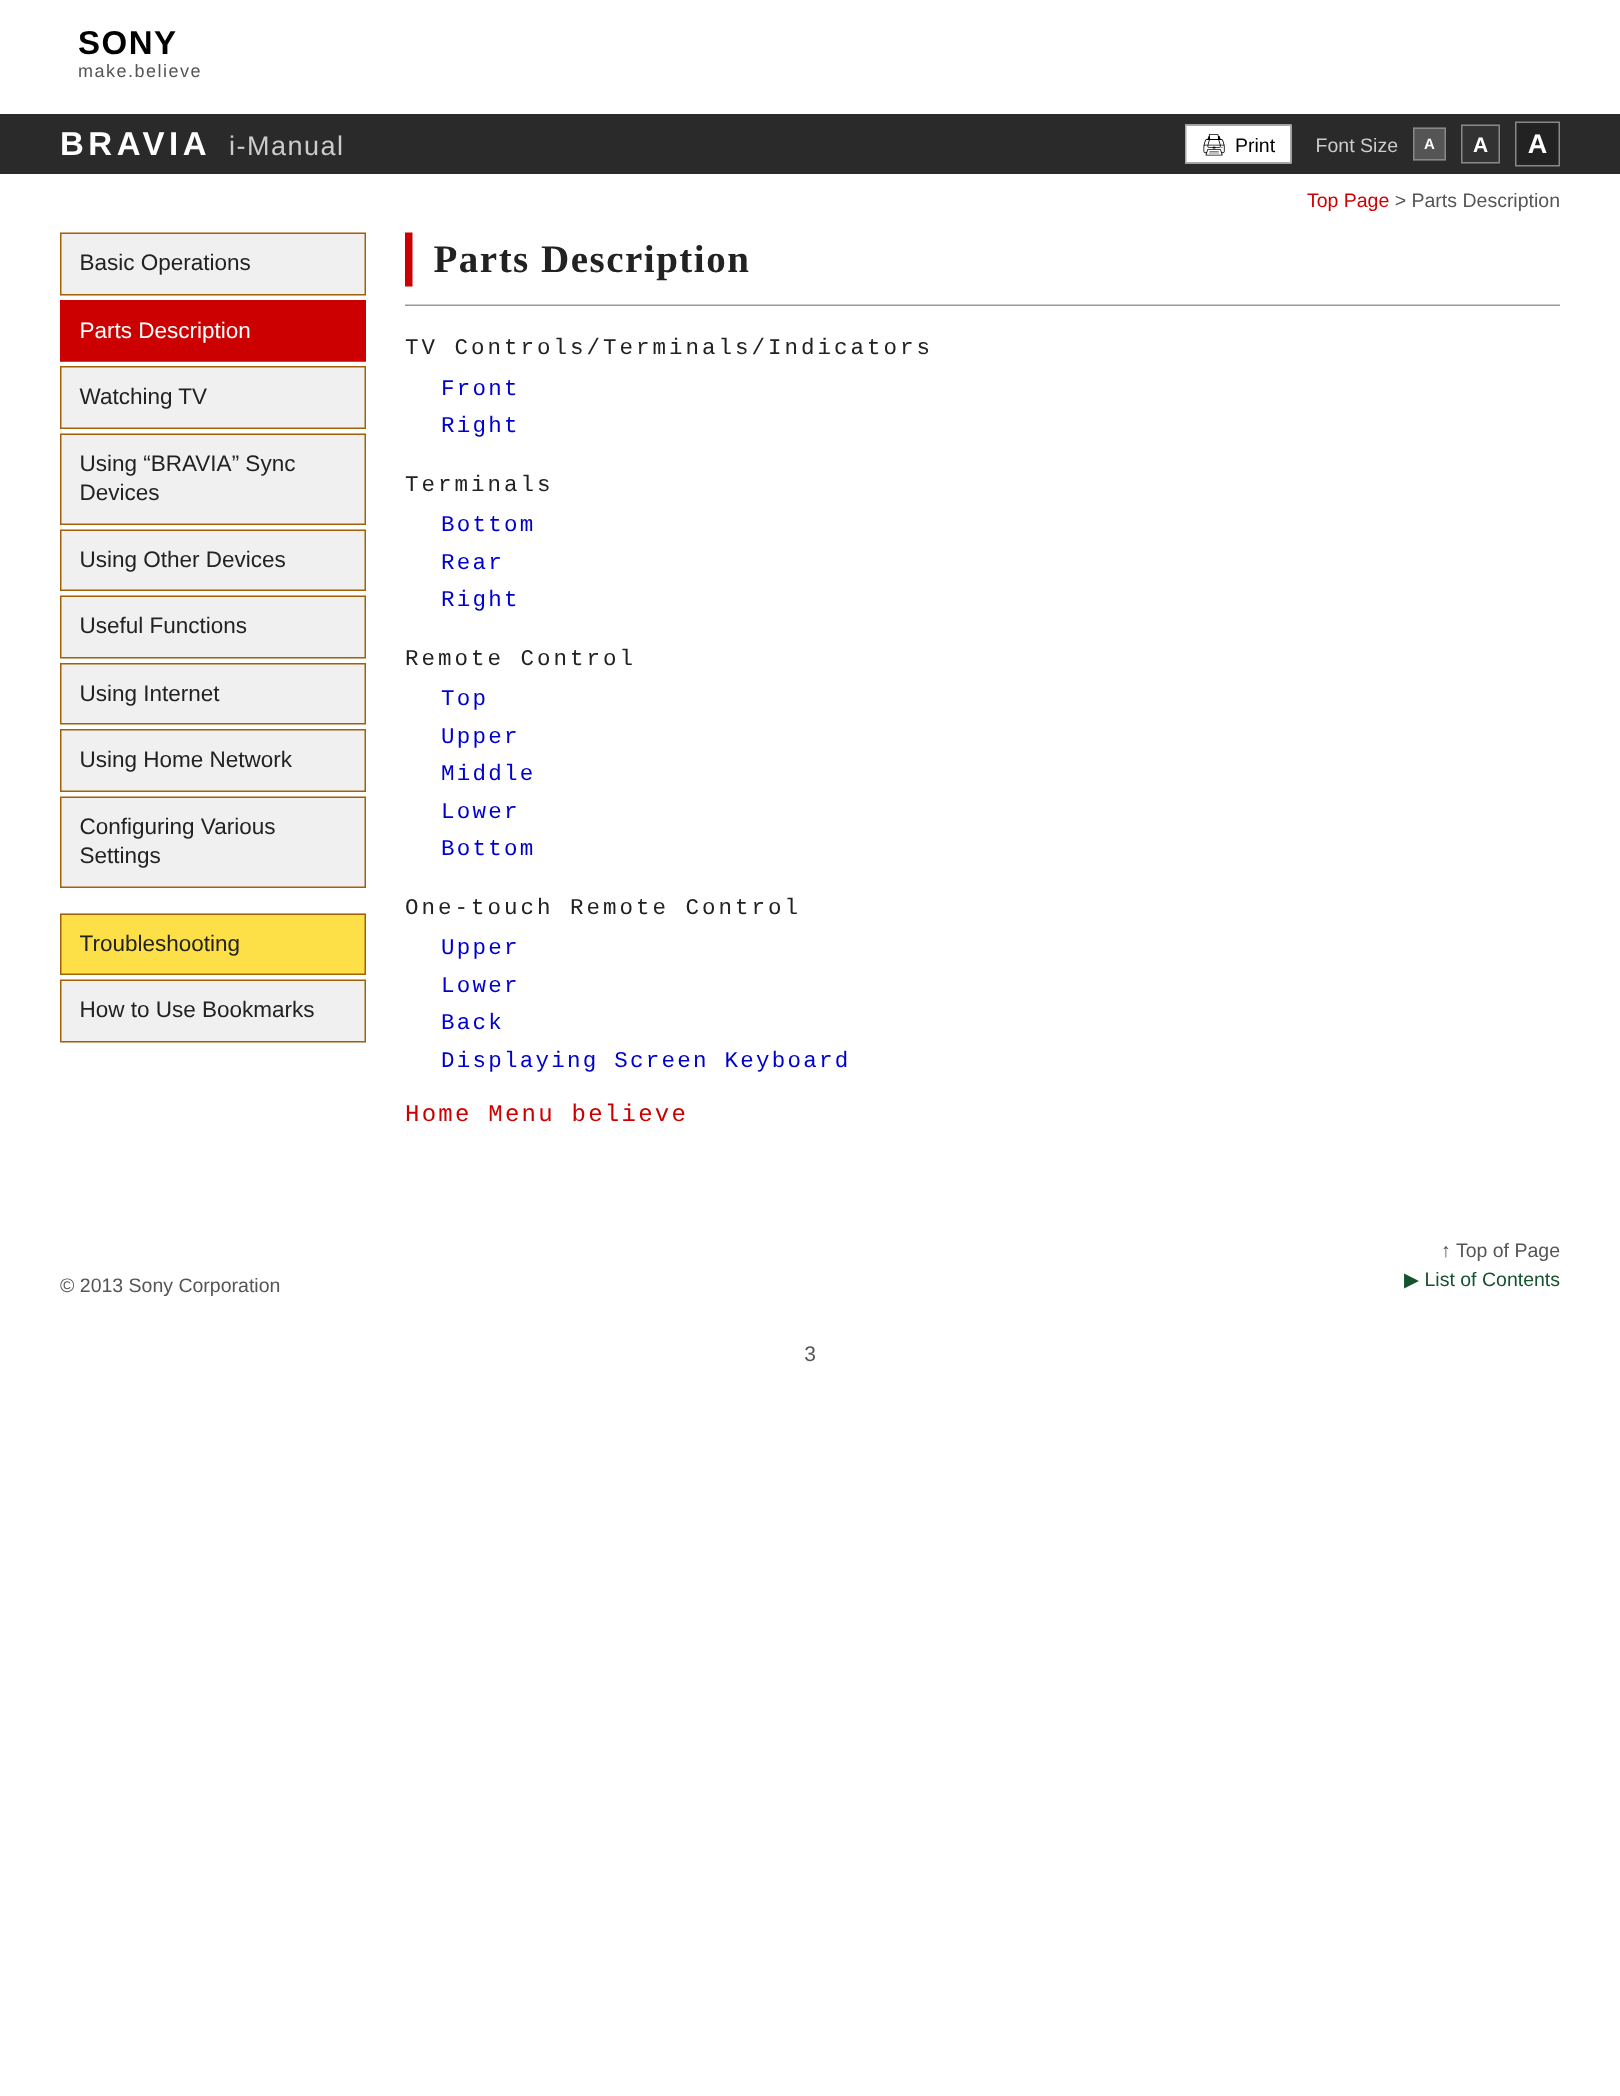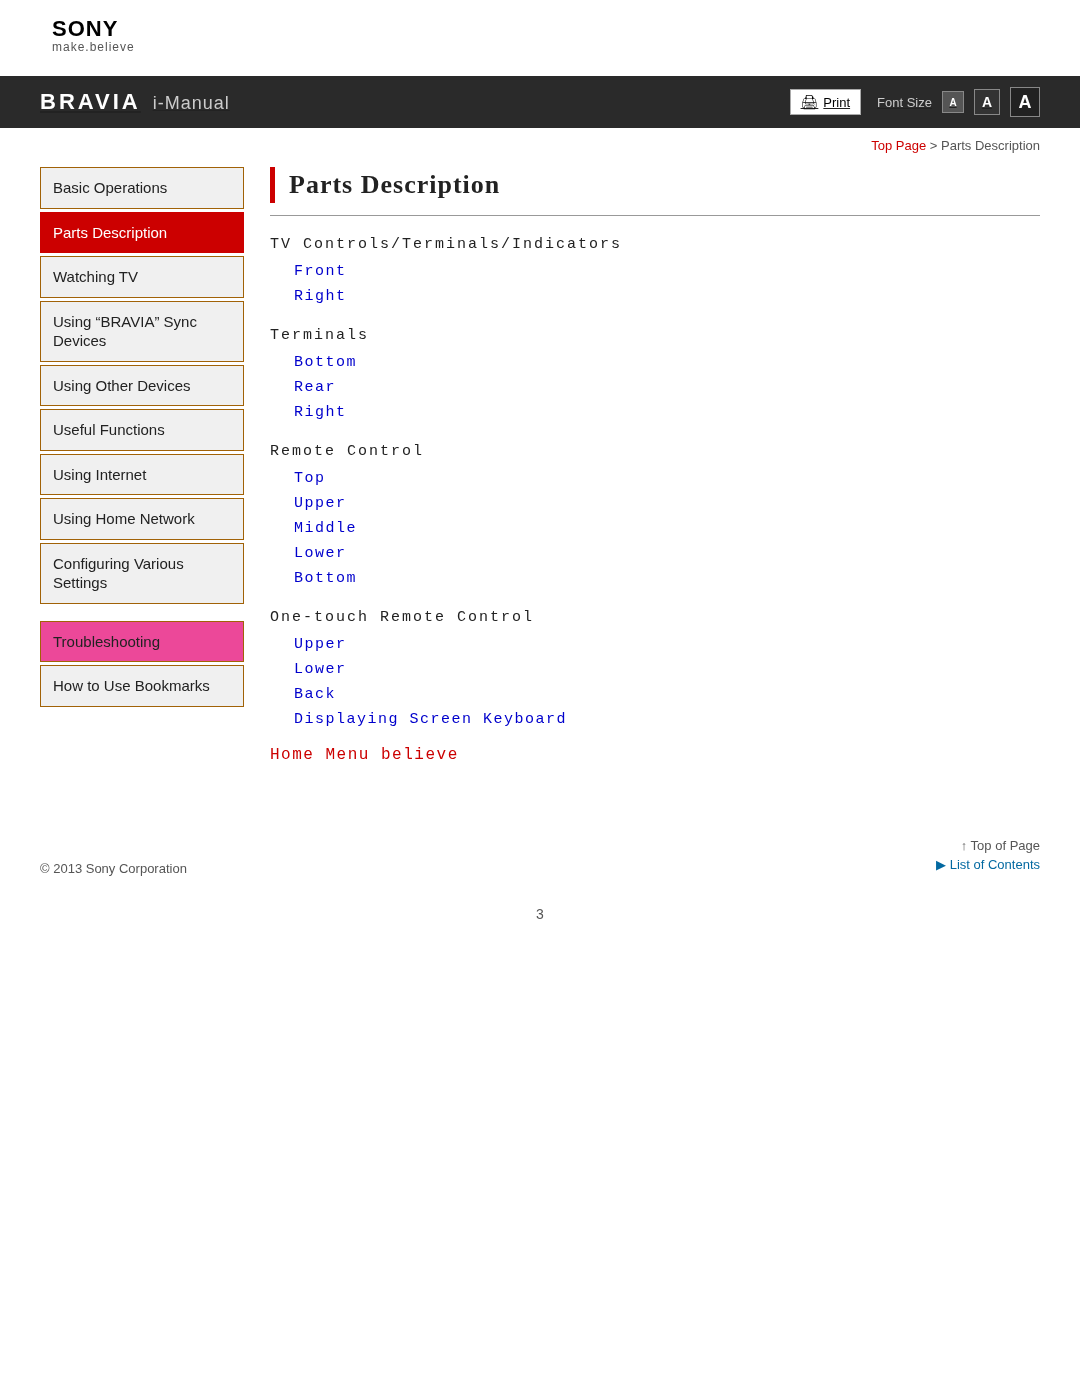--- a/index.html
+++ b/index.html
@@ -27,27 +27,26 @@
     }
     .sony-tagline {
       font-size: 12px;
       color: #555;
       letter-spacing: 1px;
     }
 
     
     .nav-bar {
       background: #2a2a2a;
-      height: 52px;
+      height: 40px;
       display: flex;
       align-items: center;
       padding: 0 40px;
       justify-content: space-between;
       margin-top: 12px;
-      text-decoration: underline;
     }
     .nav-bar-left {
       display: flex;
       align-items: baseline;
       gap: 12px;
     }
     .bravia-text {
       color: #fff;
       font-size: 22px;
       font-weight: 900;
@@ -133,21 +132,21 @@
       color: #222;
       font-weight: normal;
       line-height: 1.3;
     }
     .sidebar-item.active {
       background: #c00;
       color: #fff;
       border-color: #c00;
     }
     .sidebar-item.section-header {
-      background: #ec4899;
+      background: #fde047;
       font-weight: normal;
     }
     .sidebar-section-gap {
       height: 14px;
     }
 
     
     .content-area {
       flex: 1;
       padding-top: 10px;
@@ -207,21 +206,21 @@
     }
     .copyright {
       font-size: 13px;
       color: #555;
     }
     .footer-links {
       text-align: right;
     }
     .footer-link {
       display: block;
-      color: #0369a1;
+      color: #14532d;
       font-size: 13px;
       text-decoration: none;
       cursor: pointer;
       margin-bottom: 4px;
     }
     .footer-link-top {
       color: #555;
     }
 
     

